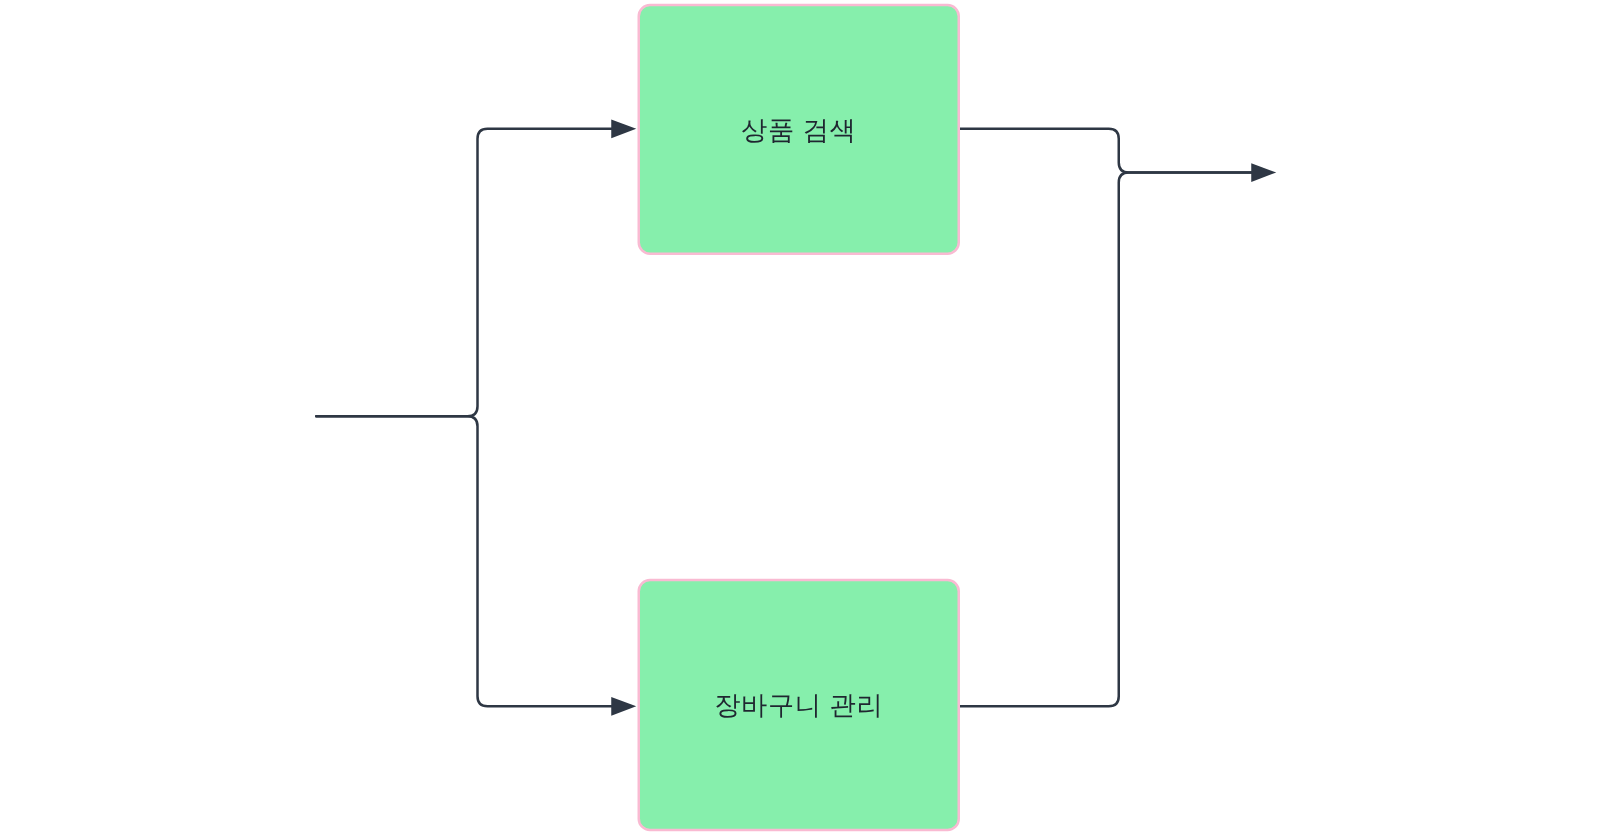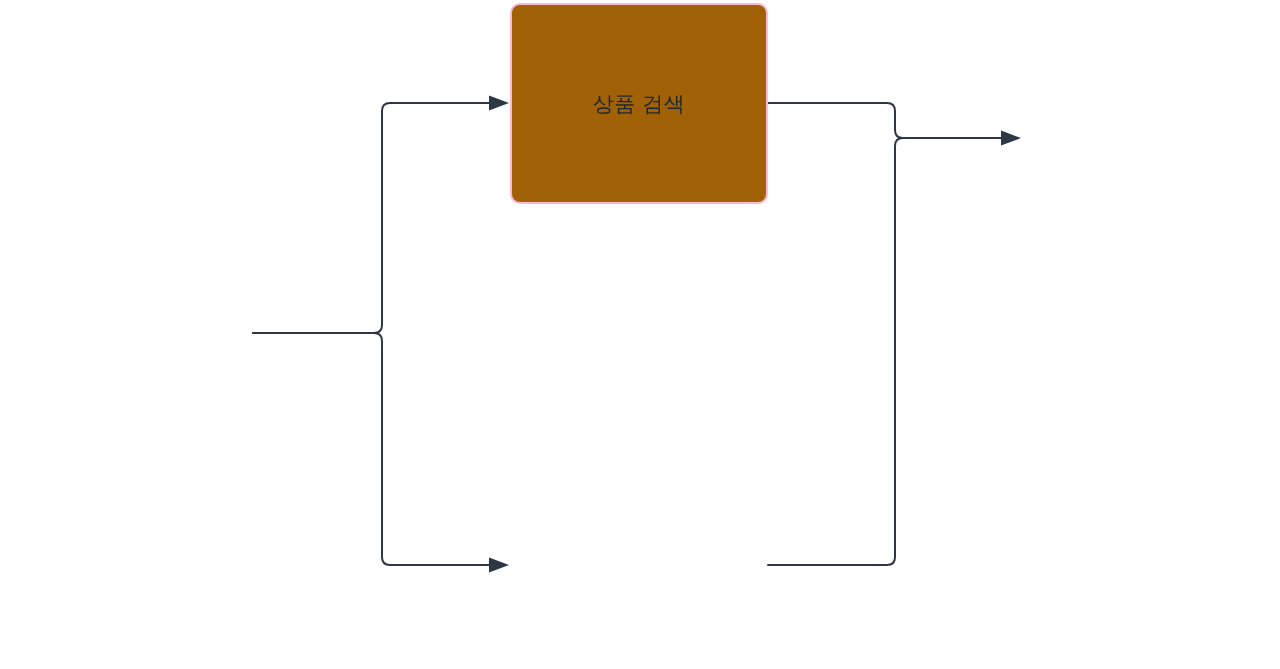--- a/index.html
+++ b/index.html
@@ -31,21 +31,21 @@
     box-sizing: border-box;
   }
   .node .label {
     font-size: 21px;
     color: #1f2630;
     text-align: center;
     letter-spacing: 0.5px;
     white-space: nowrap;
   }
   .rect-node {
-    background: #a16207;
+    background: #86efac;
     border: 2px solid #f9bad2;
     border-radius: 10px;
   }
   .rect-search  { left: 510px; top: 3px;   width: 258px; height: 201px; }
   .rect-cart    { left: 510px; top: 463px; width: 258px; height: 202px; }
   .rect-payment { left: 1022px; top: 35px; width: 256px; height: 205px; }
   .diamond-node { left: 3px; top: 233px; width: 250px; height: 200px; }
   .diamond-node svg {
     position: absolute;
     left: 0;
@@ -75,15 +75,18 @@
 
     <path d="M 768 565 L 887 565 Q 895 565 895 557 L 895 146 Q 895 138 903 138 L 1004 138" fill="none" stroke="#2e3744" stroke-width="2" stroke-linecap="round"></path>
     <polygon points="1021,138 1001,130.5 1001,145.5" fill="#2e3744"></polygon>
   </svg>
 
 
   <div class="node rect-node rect-search">
     <span class="label">상품 검색</span>
   </div>
 
+  <div class="node rect-node rect-cart">
+    <span class="label">장바구니 관리</span>
+  </div>
 
 
 </div>
 
 </body></html>

